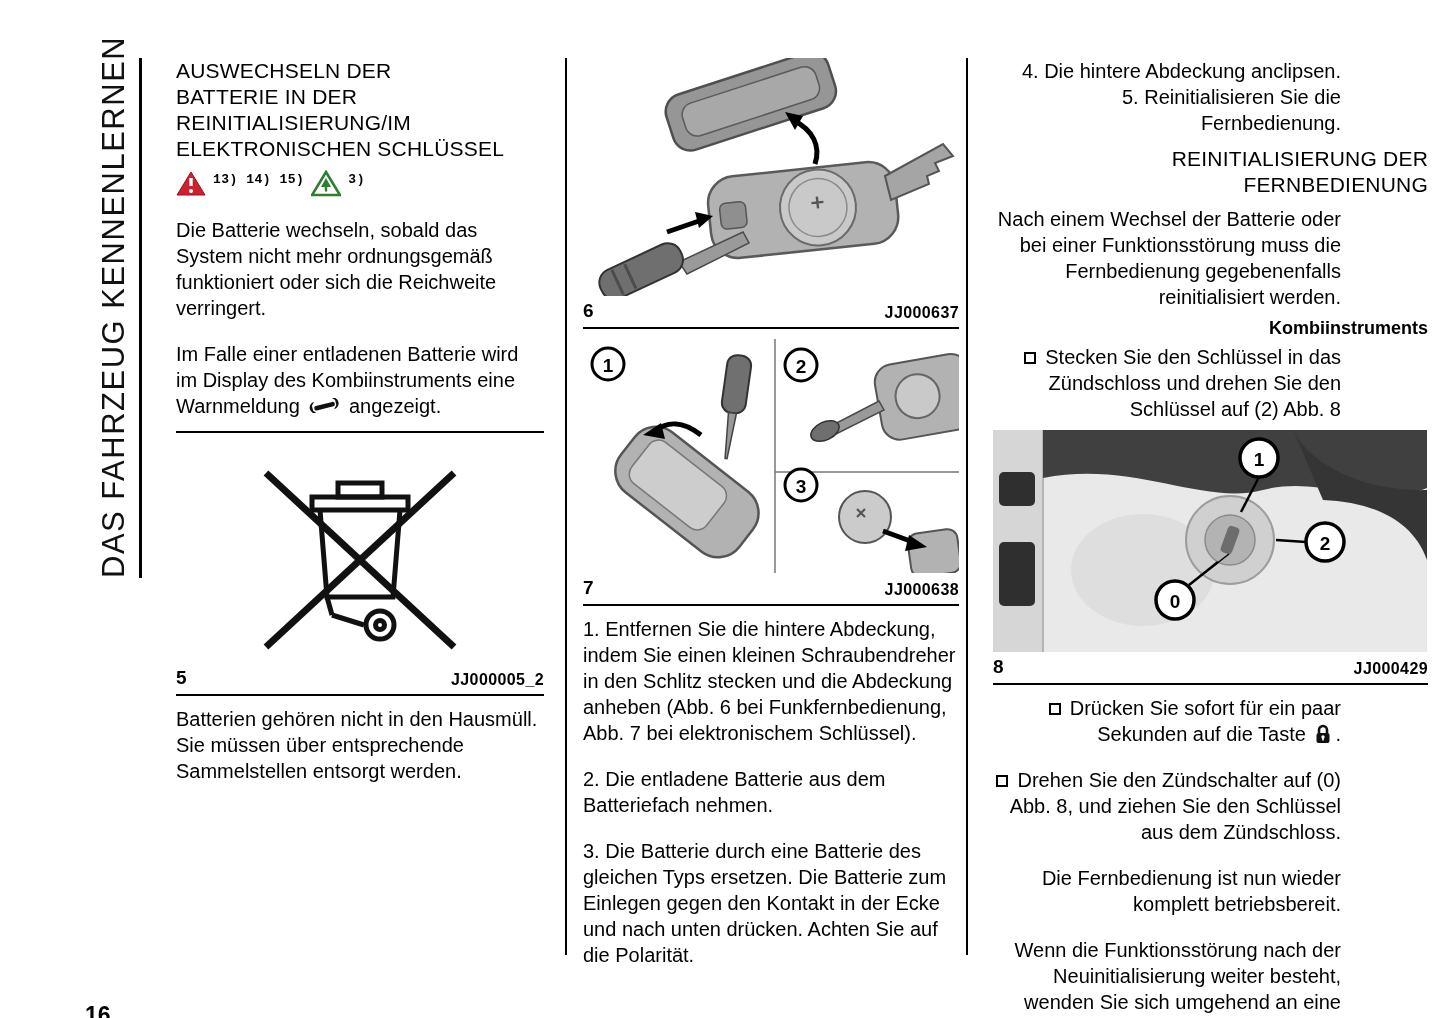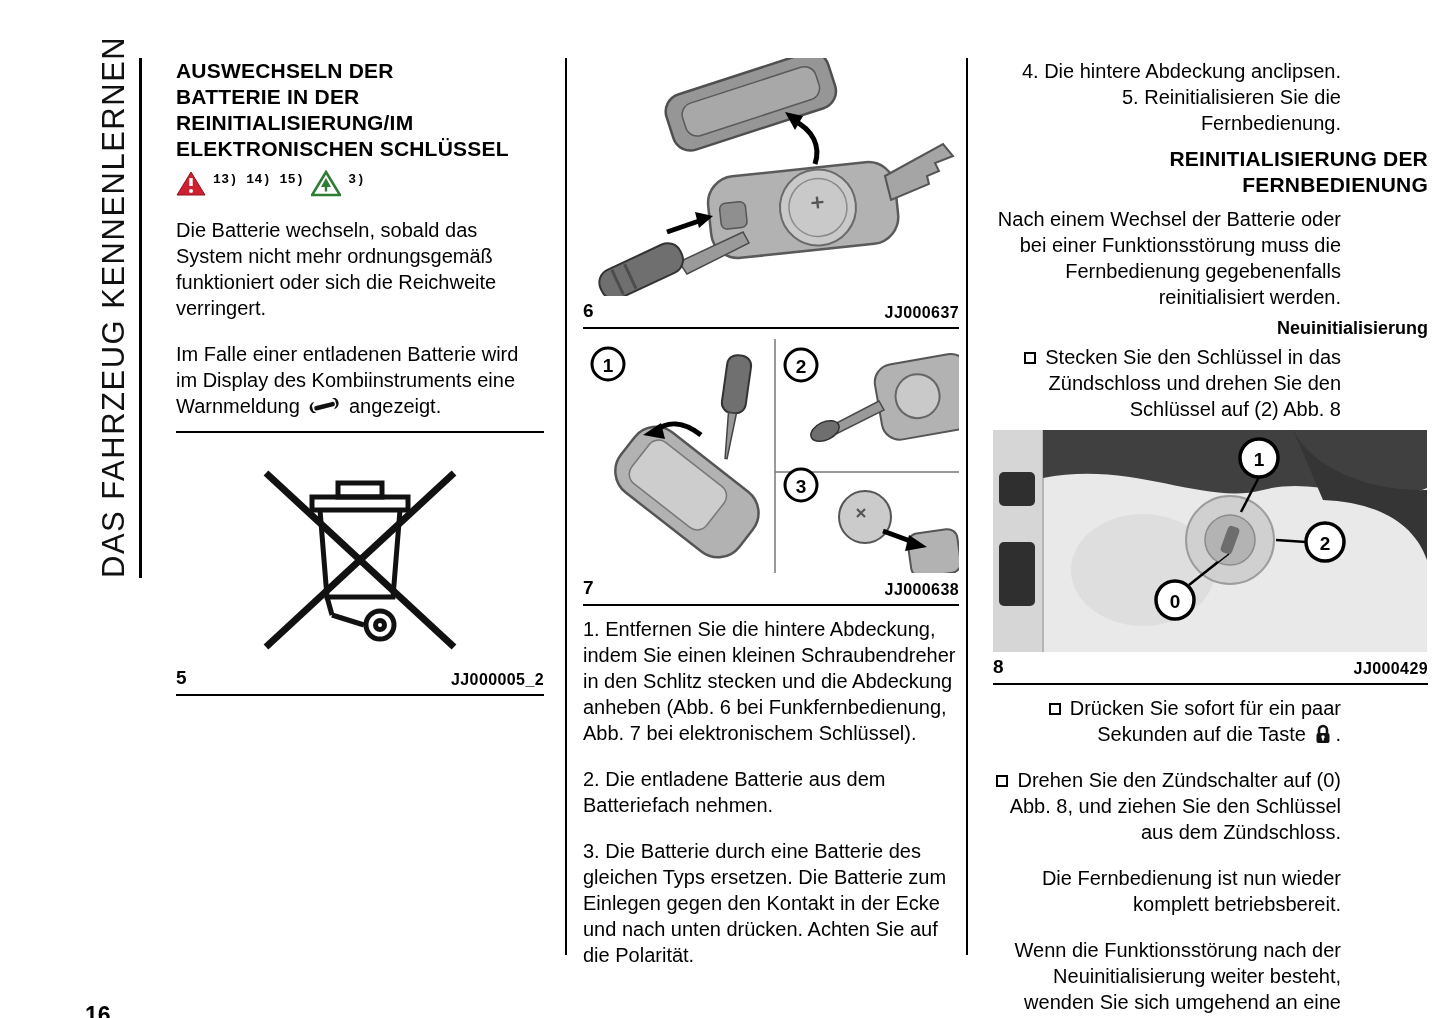--- a/index.html
+++ b/index.html
@@ -16,21 +16,21 @@
   .sidebar-rule { position:absolute; left:139px; top:58px; width:3px; height:520px; background:#000; }
   .vrule { position:absolute; top:58px; width:2px; height:897px; background:#000; }
   .vrule-1 { left:565px; } .vrule-2 { left:966px; }
 
   .col { position:absolute; top:58px; }
   .col-1 { left:176px; width:368px; }
   .col-2 { left:583px; width:376px; }
   .col-3 { left:993px; width:435px;text-align:right; }
   .narrow { width:348px; }
 
-  .h1 { font-size:21px; font-weight:bold; line-height:26px; letter-spacing:0.2px; }
+  .h1 { font-size:21px; font-weight:normal; line-height:26px; letter-spacing:0.2px; }
   .body-text { font-size:20px; line-height:26px; }
   .para { margin-top:20px; }
   .subhead { font-size:18px; font-weight:bold; line-height:24px; margin-top:6px; }
 
   .noterow { display:flex; align-items:center; gap:7px; margin:8px 0 6px 0;font-family:Liberation Mono, monospace; }
   .refnums { font-size:13px; font-weight:bold; letter-spacing:0.5px; position:relative; top:-4px; }
 
   .figcap { display:flex; justify-content:space-between; align-items:flex-end; margin-top:4px; }
   .figcap .num { font-size:19px; font-weight:bold; }
   .figcap .code { font-size:16px; font-weight:bold; letter-spacing:0.4px; }
@@ -112,20 +112,21 @@
         <line x1="194" y1="24" x2="6" y2="198"></line>
       </g>
     </svg>
 
     <div class="figcap">
       <span class="num">5</span>
       <span class="code">JJ000005_2</span>
     </div>
     <div class="hrule"></div>
 
+    <p class="body-text">Batterien gehören nicht in den Hausmüll. Sie müssen über entsprechende Sammelstellen entsorgt werden.</p>
   </div>
 
   <div class="col col-2">
 
     <svg class="fig" width="376" height="238" viewBox="0 0 376 238">
       <g transform="rotate(-18 170 50)">
         <rect x="85" y="14" width="170" height="58" rx="18" fill="#969696" stroke="#4f4f4f" stroke-width="2.5"></rect>
         <rect x="100" y="26" width="140" height="34" rx="12" fill="#a8a8a8" stroke="#5a5a5a" stroke-width="1.5"></rect>
       </g>
       <path d="M232 106 C238 88 230 72 210 62" fill="none" stroke="#000" stroke-width="5"></path>
@@ -219,21 +220,21 @@
     <p class="body-text narrow">4. Die hintere Abdeckung anclipsen.</p>
     <p class="body-text narrow">5. Reinitialisieren Sie die Fernbedienung.</p>
 
     <div class="h1" style="margin-top:10px;">
       <div>REINITIALISIERUNG DER</div>
       <div>FERNBEDIENUNG</div>
     </div>
 
     <p class="body-text narrow" style="margin-top:8px;">Nach einem Wechsel der Batterie oder bei einer Funktionsstörung muss die Fernbedienung gegebenenfalls reinitialisiert werden.</p>
 
-    <div class="subhead">Neuinitialisierung</div>
+    <div class="subhead">Kombiinstruments</div>
 
     <p class="body-text narrow" style="margin-top:4px;">
       <span class="sq"></span><span>Stecken Sie den Schlüssel in das Zündschloss und drehen Sie den Schlüssel auf (2) Abb. 8</span>
     </p>
 
     <svg class="fig" style="margin-top:8px;" width="434" height="222" viewBox="0 0 434 222">
       <rect width="434" height="222" fill="#e9e9e9"></rect>
       <rect x="0" y="0" width="50" height="222" fill="#d6d6d6"></rect>
       <rect x="6" y="42" width="36" height="34" rx="5" fill="#2f2f2f"></rect>
       <rect x="6" y="112" width="36" height="64" rx="5" fill="#2f2f2f"></rect>

